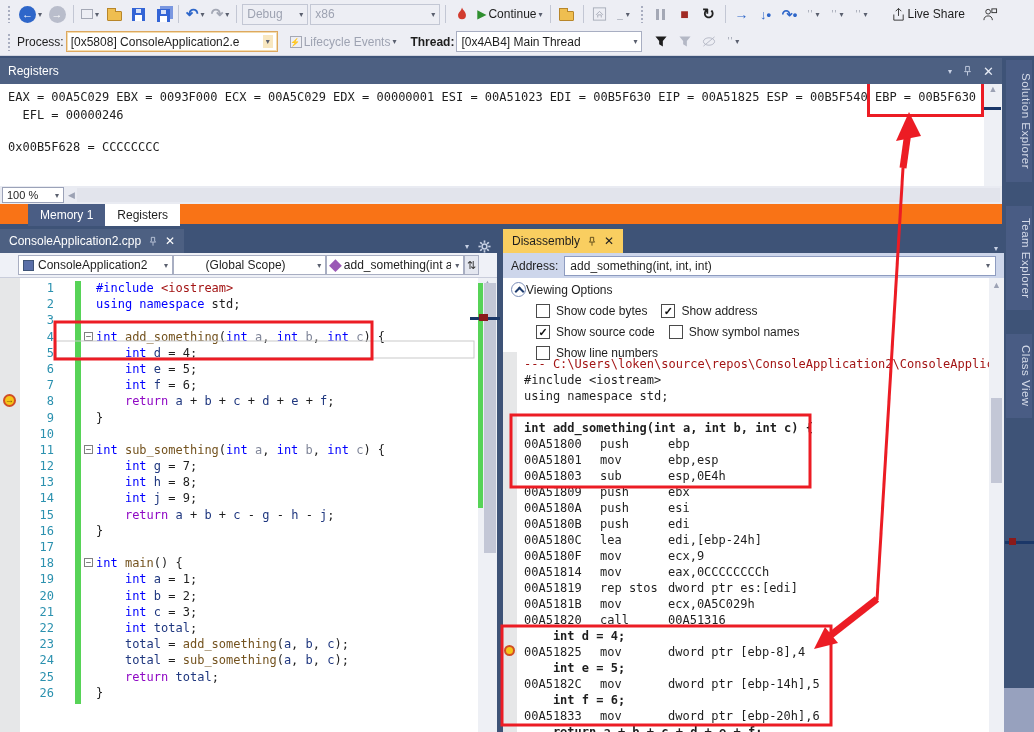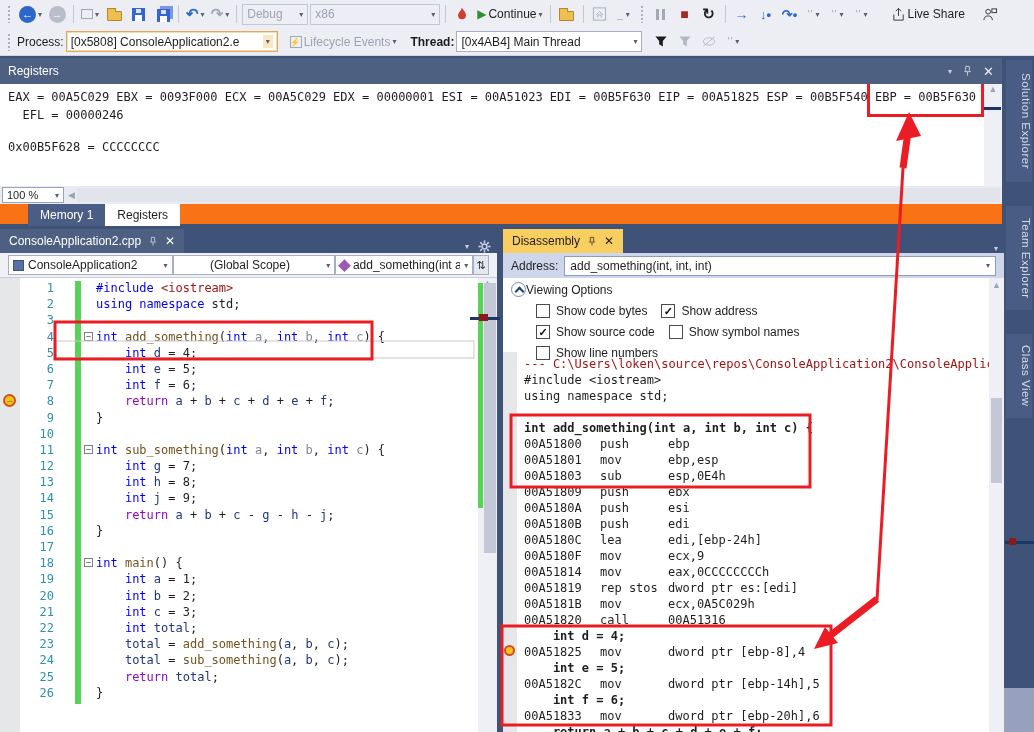--- a/index.html
+++ b/index.html
@@ -55,21 +55,21 @@
 
   
   .tabstrip { height:25px; display:flex; align-items:flex-end; }
   .doctab { height:24px; display:flex; align-items:center; gap:7px; padding:0 9px; }
   .doctab.blue { background:#4D6082; color:#fff; }
   .doctab.amber { background:#F9CE60; color:#1E1E1E; }
   .tabx { font-size:12px; }
   .stripicons { margin-left:auto; color:#C9D2E5; display:flex; gap:9px; padding-right:6px; align-items:center; }
 
   .pane-left { left:0; top:228px; width:497px; height:504px; }
-  .navbar { position:absolute; left:0; top:25px; width:497px; height:25px; background:#EFF1F7; display:flex; align-items:center; gap:0; padding:0 8px; border-bottom:1px solid #C9CDDB; }
+  .navbar { position:absolute; left:0; top:25px; width:497px; height:25px; background:#EFF1F7; display:flex; align-items:center; gap:0; padding:0 18px; border-bottom:1px solid #C9CDDB; }
   .navcombo { background:#fff; border:1px solid #A8AEC2; height:20px; display:flex; align-items:center; gap:4px; padding:0 4px; font-size:12px; }
   .cppicon { width:11px; height:11px; background:#5A6FA8; border:1px solid #3E5377; }
   .methodicon { width:9px; height:9px; background:#9B59B6; transform:rotate(45deg); }
   .splitbtn { margin-left:auto; width:16px; height:20px; background:#E4E7F0; border:1px solid #A8AEC2; text-align:center; line-height:18px; font-size:11px; color:#333; }
 
   .editor { position:absolute; left:0; top:50px; width:478px; height:454px; background:#fff; overflow:hidden; }
   .bpmargin { position:absolute; left:0; top:0; width:20px; height:454px; background:#E6E7E8; }
   .greenbar { position:absolute; left:75px; top:3px; width:6px; height:423px; background:#57D357; }
   #code-lines { position:absolute; left:0; top:2px; width:478px; }
   .crow { position:relative; height:16.2px; line-height:16.2px; white-space:pre; font-family:"DejaVu Sans Mono", monospace; font-size:12px; }

